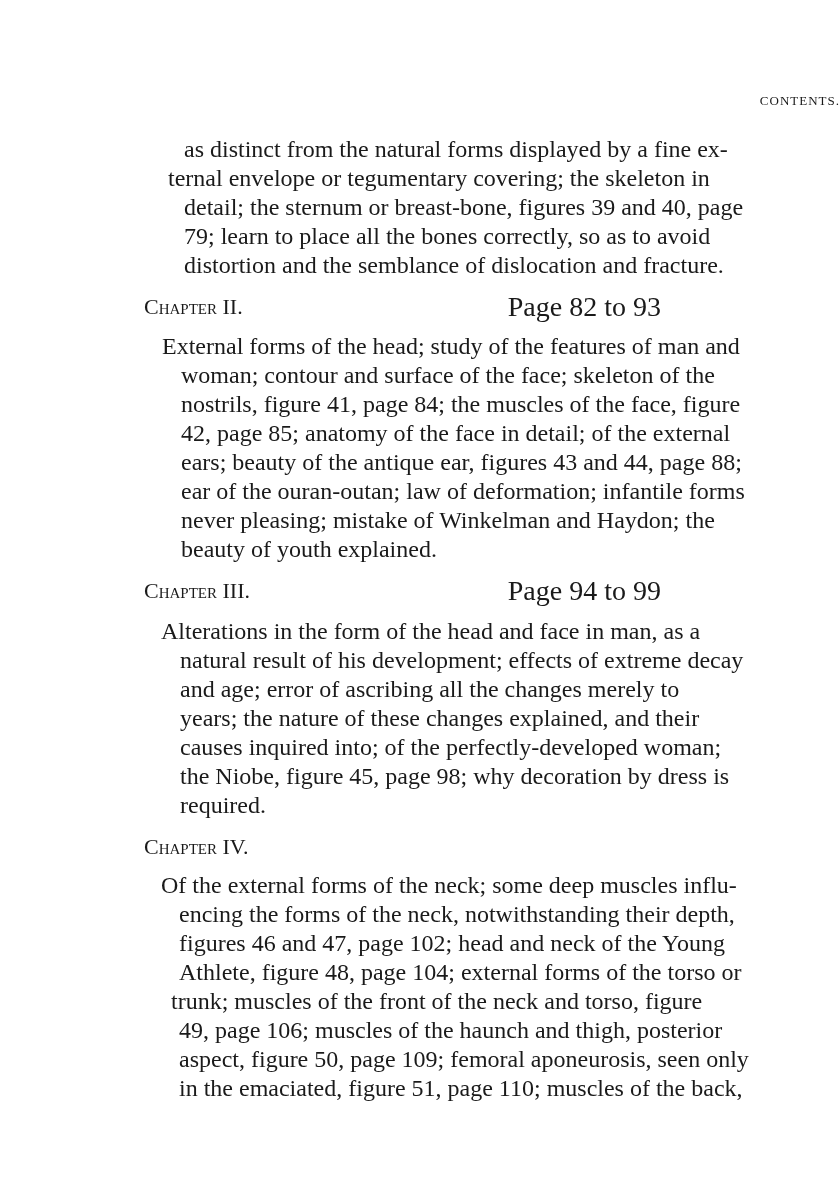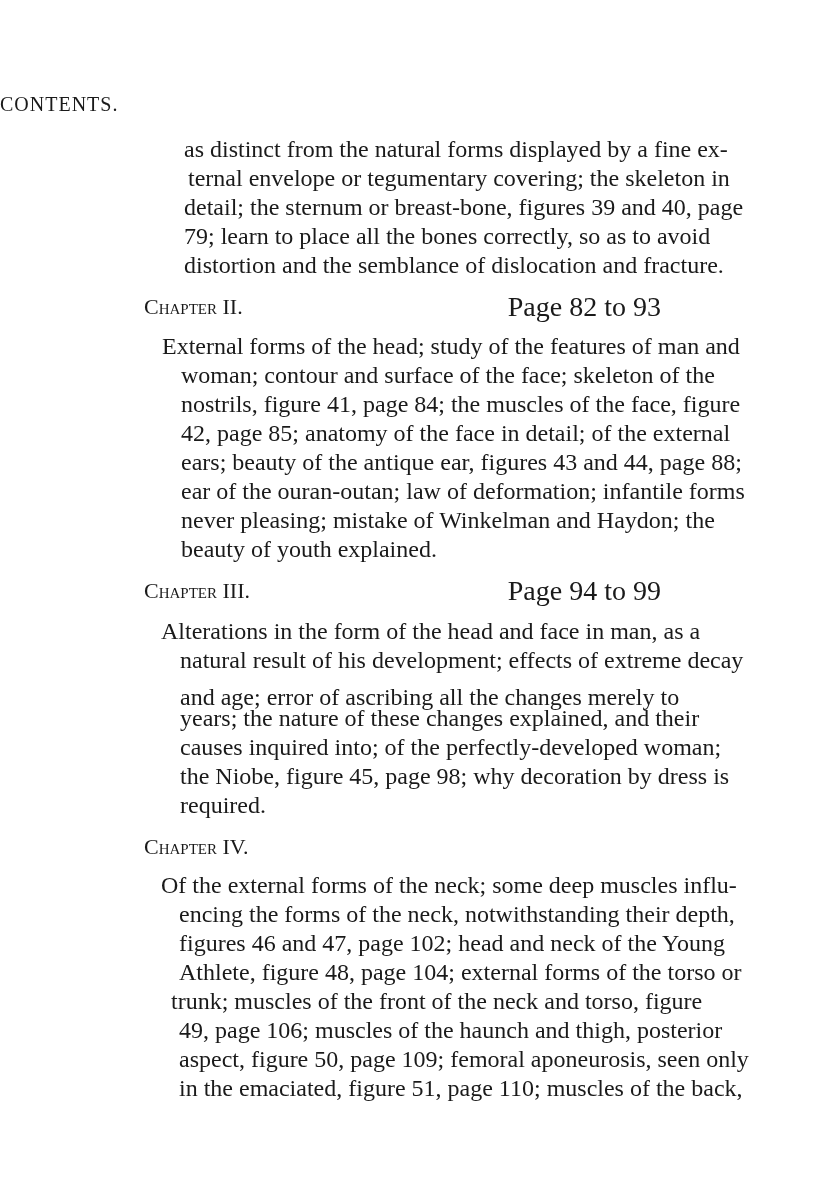--- a/index.html
+++ b/index.html
@@ -19,23 +19,23 @@
       position: absolute;
       left: 0; top: 0;
       width: 840px;
       height: 1191px;
     }
     .running-head {
       position: absolute;
       top: 93px;
       left: 0;
       width: 840px;
-      text-align: left;
+      text-align: right;
       font-family: "Liberation Serif", serif;
-      font-size: 20px;
+      font-size: 13px;
       letter-spacing: 1px;
     }
     .line {
       position: absolute;
       font-family: "Liberation Serif", serif;
       font-size: 24px;
       line-height: 22px;
       white-space: nowrap;
       text-align: justify;
       text-align-last: justify;
@@ -68,21 +68,21 @@
   </style>
 </head>
 <body>
 
 <div class="page">
 
   <div class="running-head">CONTENTS.</div>
 
   <div>
     <div class="line" style="left:184px; top:138px; width:477px;">as distinct from the natural forms displayed by a fine ex-</div>
-    <div class="line" style="left:188px; top:167px; width:477px;">ternal envelope or tegumentary covering; the skeleton in</div>
+    <div class="line" style="left:168px; top:167px; width:477px;">ternal envelope or tegumentary covering; the skeleton in</div>
     <div class="line" style="left:184px; top:196px; width:477px;">detail; the sternum or breast-bone, figures 39 and 40, page</div>
     <div class="line" style="left:184px; top:225px; width:477px;">79; learn to place all the bones correctly, so as to avoid</div>
     <div class="line last" style="left:184px; top:254px; width:477px;">distortion and the semblance of dislocation and fracture.</div>
   </div>
 
   <div>
     <div class="chapter-heading" style="top:292px;text-decoration:underline;">
       <span class="chapter-label">Chapter II.</span>
       <span class="chapter-pages">Page 82 to 93</span>
     </div>
@@ -96,21 +96,21 @@
     <div class="line last" style="left:181px; top:538px; width:480px;">beauty of youth explained.</div>
   </div>
 
   <div>
     <div class="chapter-heading" style="top:576px;">
       <span class="chapter-label">Chapter III.</span>
       <span class="chapter-pages">Page 94 to 99</span>
     </div>
     <div class="line" style="left:161px; top:620px; width:500px;">Alterations in the form of the head and face in man, as a</div>
     <div class="line" style="left:180px; top:649px; width:481px;">natural result of his development; effects of extreme decay</div>
-    <div class="line" style="left:180px; top:678px; width:481px;margin-top:8px;">and age; error of ascribing all the changes merely to</div>
+    <div class="line" style="left:180px; top:678px; width:481px;">and age; error of ascribing all the changes merely to</div>
     <div class="line" style="left:180px; top:707px; width:481px;">years; the nature of these changes explained, and their</div>
     <div class="line" style="left:180px; top:736px; width:481px;">causes inquired into; of the perfectly-developed woman;</div>
     <div class="line" style="left:180px; top:765px; width:481px;">the Niobe, figure 45, page 98; why decoration by dress is</div>
     <div class="line last" style="left:180px; top:794px; width:481px;">required.</div>
   </div>
 
   <div>
     <div class="chapter-heading" style="top:832px;">
       <span class="chapter-label">Chapter IV.</span>
     </div>

